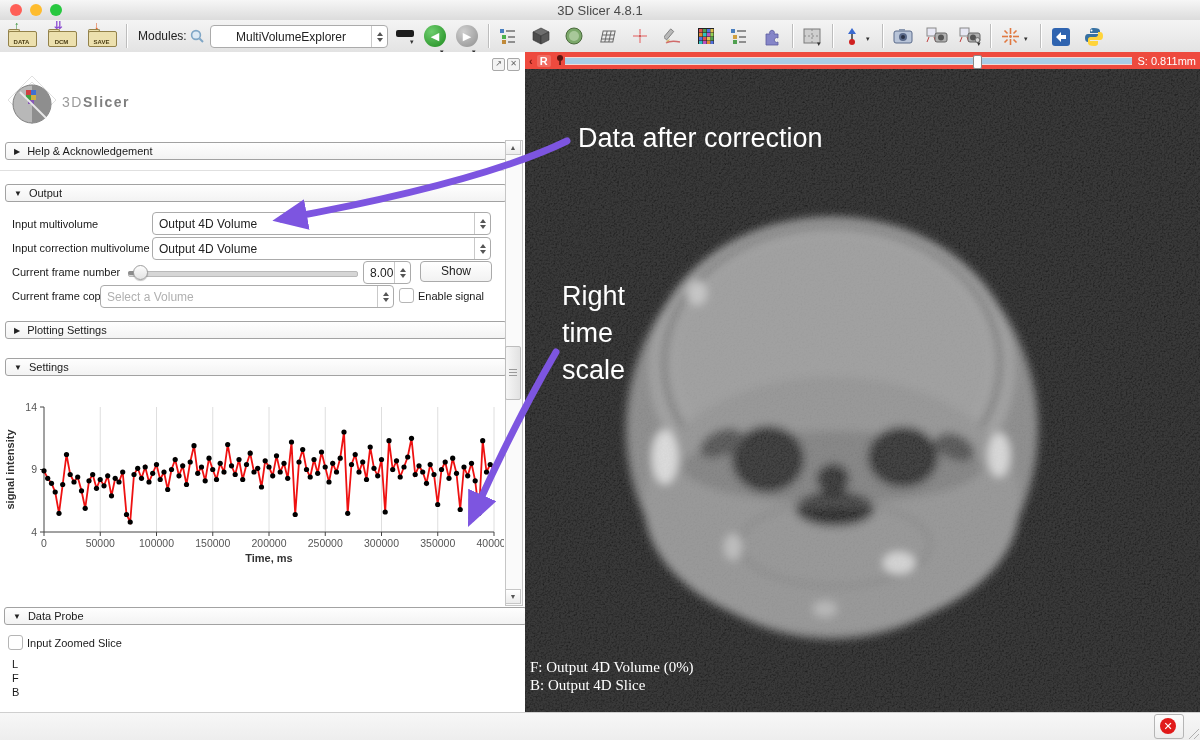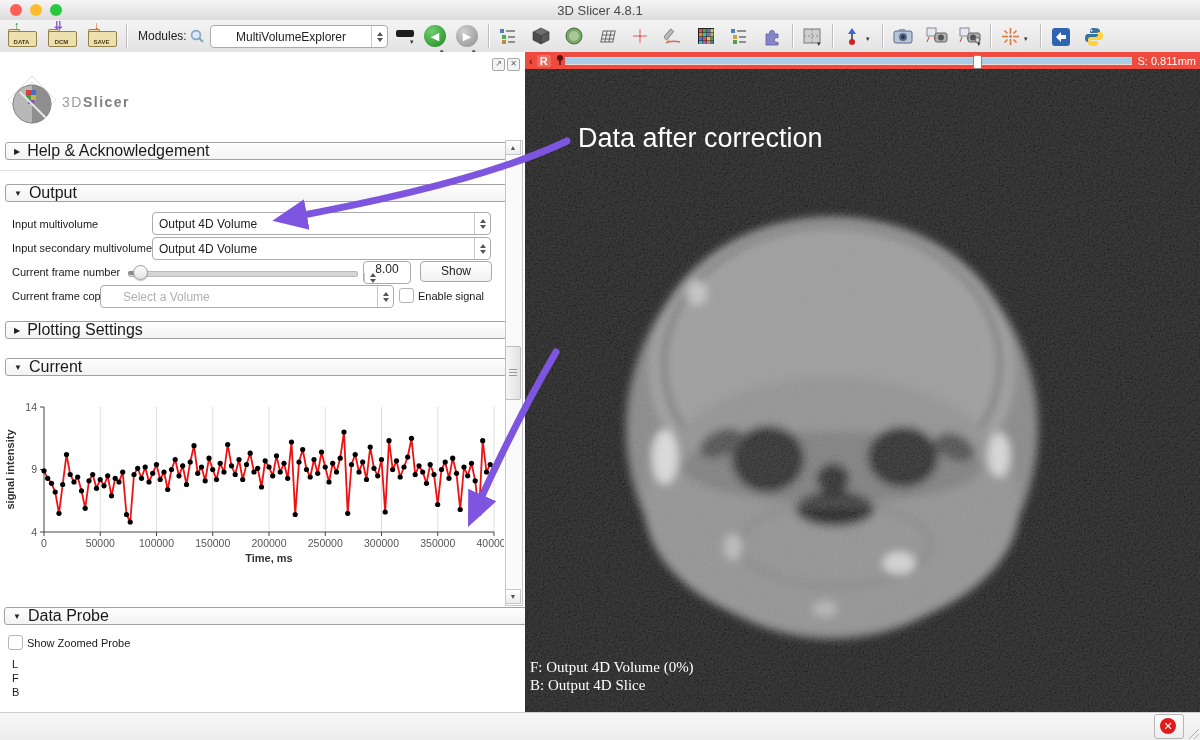--- a/index.html
+++ b/index.html
@@ -37,23 +37,23 @@
   .mico{top:7px;width:20px;height:20px;text-align:center;}
   
   #panel{left:0;top:52px;width:525px;height:660px;background:#fff;border-right:1px solid #b0b0b0;}
   .winbtn{width:11px;height:11px;border:1px solid #a8a8a8;border-radius:2px;background:#f3f3f3;
     font-size:8px;line-height:10px;text-align:center;color:#666;}
   #logo-text{font-size:14px;letter-spacing:1.5px;color:#9b9b9b;}
   #logo-text b{color:#7e7e7e;}
   .sect{height:16px;border:1px solid #a2a2a2;border-radius:3px;background:linear-gradient(#fefefe,#f3f3f3);
     display:flex;align-items:center;padding-left:8px;cursor:default;}
   .sect .tri{font-size:8px;color:#222;margin-right:7px;}
-  .sect .cap{font-size:16px;color:#1a1a1a;}
+  .sect .cap{font-size:11px;color:#1a1a1a;}
   .flabel{font-size:11px;color:#1a1a1a;}
-  .ph .txt{color:#b0b0b0;margin-left:16px;}
+  .ph .txt{color:#b0b0b0;}
   .btn{background:linear-gradient(#fff,#f2f2f2);border:1px solid #aaa;border-radius:4px;
     font-size:12px;color:#222;text-align:center;}
   .checkbox{width:13px;height:13px;border:1px solid #b5b5b5;border-radius:3px;background:#fff;}
   
   .slider-track{height:4px;background:#d6d6d6;border:1px solid #b9b9b9;border-radius:2px;}
   .slider-fill{position:absolute;left:0;top:0;height:4px;background:#8d8d8d;border-radius:2px 0 0 2px;}
   .slider-handle{position:absolute;top:-6px;width:13px;height:13px;border-radius:50%;
     background:linear-gradient(#fdfdfd,#e4e4e4);border:1px solid #9e9e9e;box-shadow:0 1px 1px rgba(0,0,0,.25);}
   
   .sb{background:#fafafa;border:1px solid #c6c6c6;}
@@ -328,36 +328,36 @@
 
     <span class="flabel abs" style="left:12px;top:166px;">Input multivolume</span>
     <div class="combo abs" style="left:152px;top:160px;width:337px;height:21px;">
       <span class="txt">Output 4D Volume</span>
       <span class="spin">
           <i class="up"></i>
           <i class="dn"></i>
         </span>
     </div>
 
-    <span class="flabel abs" style="left:12px;top:190px;">Input secondary multivolume</span>
+    <span class="flabel abs" style="left:12px;top:190px;">Input correction multivolume</span>
     <div class="combo abs" style="left:152px;top:185px;width:337px;height:21px;">
       <span class="txt">Output 4D Volume</span>
       <span class="spin">
           <i class="up"></i>
           <i class="dn"></i>
         </span>
     </div>
 
     <span class="flabel abs" style="left:12px;top:214px;">Current frame number</span>
     <div class="abs" style="left:128px;top:219px;width:230px;">
       <div class="slider-track"></div>
       <div class="slider-fill" style="width:4%;"></div>
       <div class="slider-handle" style="left:2%;"></div>
     </div>
-    <div class="combo abs" style="left:363px;top:209px;width:46px;height:21px;flex-direction:column;">
+    <div class="combo abs" style="left:363px;top:209px;width:46px;height:21px;">
       <span class="txt">8.00</span>
       <span class="spin">
           <i class="up"></i>
           <i class="dn"></i>
         </span>
     </div>
     <div class="btn abs" style="left:420px;top:209px;width:70px;height:19px;line-height:19px;">Show</div>
 
     <span class="flabel abs" style="left:12px;top:238px;">Current frame copy</span>
     <div class="combo ph abs" style="left:100px;top:233px;width:292px;height:21px;">
@@ -370,21 +370,21 @@
     <div class="checkbox abs" style="left:399px;top:236px;"></div>
     <span class="flabel abs" style="left:418px;top:238px;">Enable signal</span>
 
     <div class="sect abs" style="left:5px;top:269px;width:492px;">
       <span class="tri">▶</span>
       <span class="cap">Plotting Settings</span>
     </div>
 
     <div class="sect abs" style="left:5px;top:306px;width:492px;">
       <span class="tri">▼</span>
-      <span class="cap">Current</span>
+      <span class="cap">Settings</span>
     </div>
 
     <svg id="chart-svg" class="abs" style="left:2px;top:343px;" width="502" height="172" viewBox="0 0 502 172">
         <line x1="98.25" y1="12" x2="98.25" y2="137" stroke="#dedede"></line>
         <line x1="154.5" y1="12" x2="154.5" y2="137" stroke="#dedede"></line>
         <line x1="210.75" y1="12" x2="210.75" y2="137" stroke="#dedede"></line>
         <line x1="267" y1="12" x2="267" y2="137" stroke="#dedede"></line>
         <line x1="323.25" y1="12" x2="323.25" y2="137" stroke="#dedede"></line>
         <line x1="379.5" y1="12" x2="379.5" y2="137" stroke="#dedede"></line>
         <line x1="435.75" y1="12" x2="435.75" y2="137" stroke="#dedede"></line>
@@ -549,21 +549,21 @@
         <span class="grip" style="top:25px;"></span>
         <span class="grip" style="top:28px;"></span>
     </div>
     <div class="sb-btn abs" style="left:505px;top:537px;">▼</div>
 
     <div class="sect abs" style="left:4px;top:555px;width:513px;">
       <span class="tri">▼</span>
       <span class="cap">Data Probe</span>
     </div>
     <div class="checkbox abs" style="left:8px;top:583px;"></div>
-    <span class="flabel abs" style="left:27px;top:585px;">Show Zoomed Probe</span>
+    <span class="flabel abs" style="left:27px;top:585px;">Input Zoomed Slice</span>
     <span class="flabel abs" style="left:12px;top:606px;">L</span>
     <span class="flabel abs" style="left:12px;top:620px;">F</span>
     <span class="flabel abs" style="left:12px;top:634px;">B</span>
   </div>
 
   <div id="slice-bar" class="abs" style="background: rgb(238, 74, 62);">
     <span style="color:#7a1510;font-size:11px;font-weight:bold;margin-left:4px;">‹</span>
     <span class="rlab">R</span>
     <span><svg width="10" height="12">
           <circle cx="5" cy="4" r="3" fill="#5a1410"></circle>
@@ -604,20 +604,25 @@
         <ellipse cx="140" cy="388" rx="13" ry="27" fill="#e2e2e2"></ellipse>
         <ellipse cx="474" cy="386" rx="11" ry="22" fill="#dedede"></ellipse>
         <ellipse cx="374" cy="494" rx="16" ry="11" fill="#d9d9d9"></ellipse>
         <ellipse cx="172" cy="224" rx="10" ry="12" fill="#c9c9c9"></ellipse>
         <ellipse cx="208" cy="478" rx="9" ry="13" fill="#bdbdbd"></ellipse>
         <ellipse cx="300" cy="540" rx="12" ry="8" fill="#b5b5b5"></ellipse>
       </g>
       <rect x="0" y="0" width="675" height="643" filter="url(#noisef)" opacity="0.28"></rect>
     </svg>
     <div class="viewnote abs" style="left:53px;top:54px;text-align:right;">Data after correction</div>
+    <div class="viewnote abs" style="left:37px;top:209px;line-height:37px;">
+      <div>Right</div>
+      <div>time</div>
+      <div>scale</div>
+    </div>
     <div class="cornerlab abs" style="left:5px;top:589px;">F: Output 4D Volume (0%)</div>
     <div class="cornerlab abs" style="left:5px;top:607px;">B: Output 4D Slice</div>
   </div>
 
   <div id="statusbar" class="abs"></div>
   <div id="error-btn" class="abs">
       <span class="rc">✕</span>
     </div>
   <svg class="abs" style="left:1186px;top:726px;" width="14" height="14">
       <line x1="13" y1="3" x2="3" y2="13" stroke="#b0b0b0"></line>

